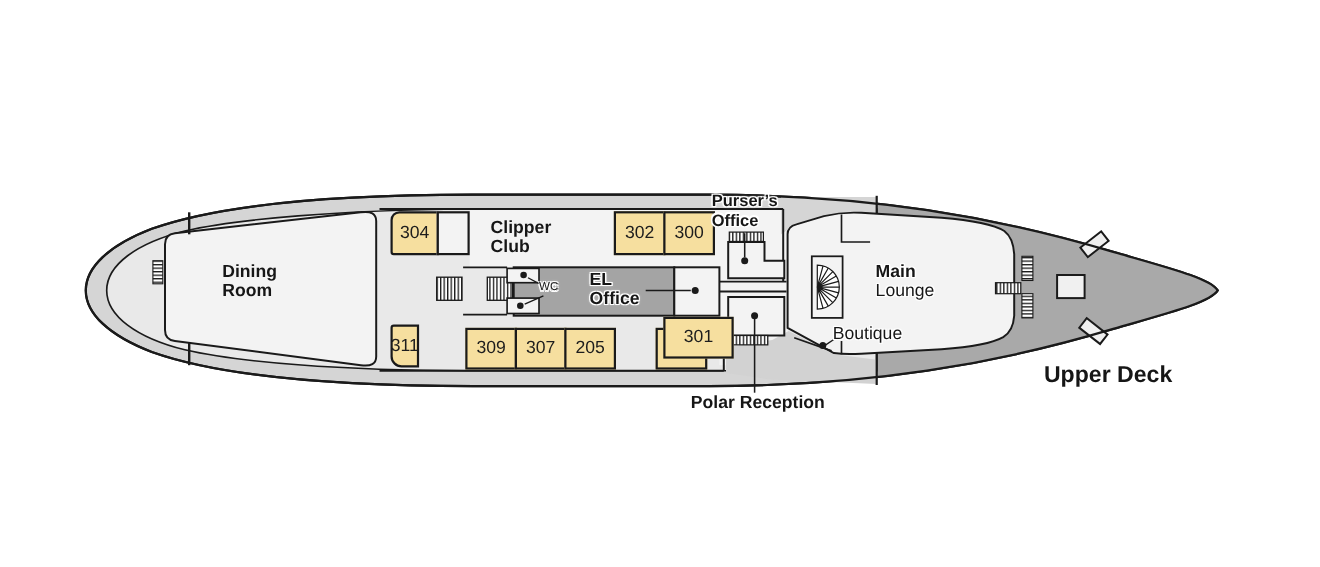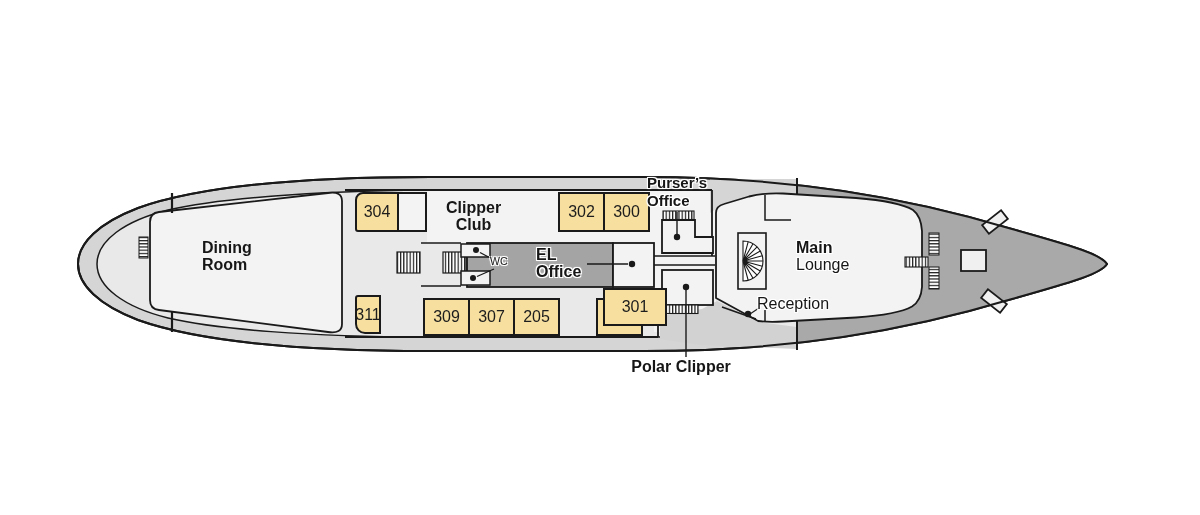--- a/index.html
+++ b/index.html
@@ -16,21 +16,21 @@
   #box-small{left:397px;top:192px;width:30px;height:40px;}
   #cab302{left:558px;top:192px;width:47px;height:40px;}
   #cab300{left:603px;top:192px;width:47px;height:40px;}
   #cab311{left:355px;top:295px;width:26px;height:39px;border-radius:3px 0 0 10px;}
   #cab309{left:423px;top:298px;width:47px;height:38px;}
   #cab307{left:468px;top:298px;width:47px;height:38px;}
   #cab305{left:513px;top:298px;width:47px;height:38px;}
   #cab303{left:558px;top:298px;width:47px;height:38px;margin-left:38px;}
   #cab301{left:603px;top:288px;width:64px;height:38px;text-align:right;}
   #lbl-dining{left:202px;top:239px;}
-  #lbl-clipper{left:446px;top:199px;text-align:center;}
+  #lbl-clipper{left:446px;top:199px;}
   #lbl-el{left:536px;top:246px;}
   #lbl-wc{left:490px;top:256px;font-size:10.5px;line-height:11px;}
   #lbl-purser{left:647px;top:174px;font-size:15px;line-height:18px;}
   #lbl-lounge{left:796px;top:239px;}
   #lbl-reception{left:757px;top:295px;}
   #lbl-boutique{left:628px;top:358px;width:106px;text-align:center;}
   #lbl-upperdeck{left:949px;top:329px;font-size:21px;line-height:24px;}
 </style>
 </head>
 <body>
@@ -174,16 +174,17 @@
   </div>
   <div class="lbl halo" id="lbl-wc">WC</div>
   <div class="lbl bold halo" id="lbl-purser">
     <div>Purser’s</div>
     <div>Office</div>
   </div>
   <div class="lbl halo" id="lbl-lounge">
     <div class="bold">Main</div>
     <div>Lounge</div>
   </div>
-  <div class="lbl halo" id="lbl-reception">Reception</div>
-  <div class="lbl bold halo" id="lbl-boutique">Polar Clipper</div>
+  <div class="lbl halo" id="lbl-reception">Boutique</div>
+  <div class="lbl bold halo" id="lbl-boutique">Polar Reception</div>
+  <div class="lbl bold" id="lbl-upperdeck">Upper Deck</div>
 
 </div>
 
 </body></html>

